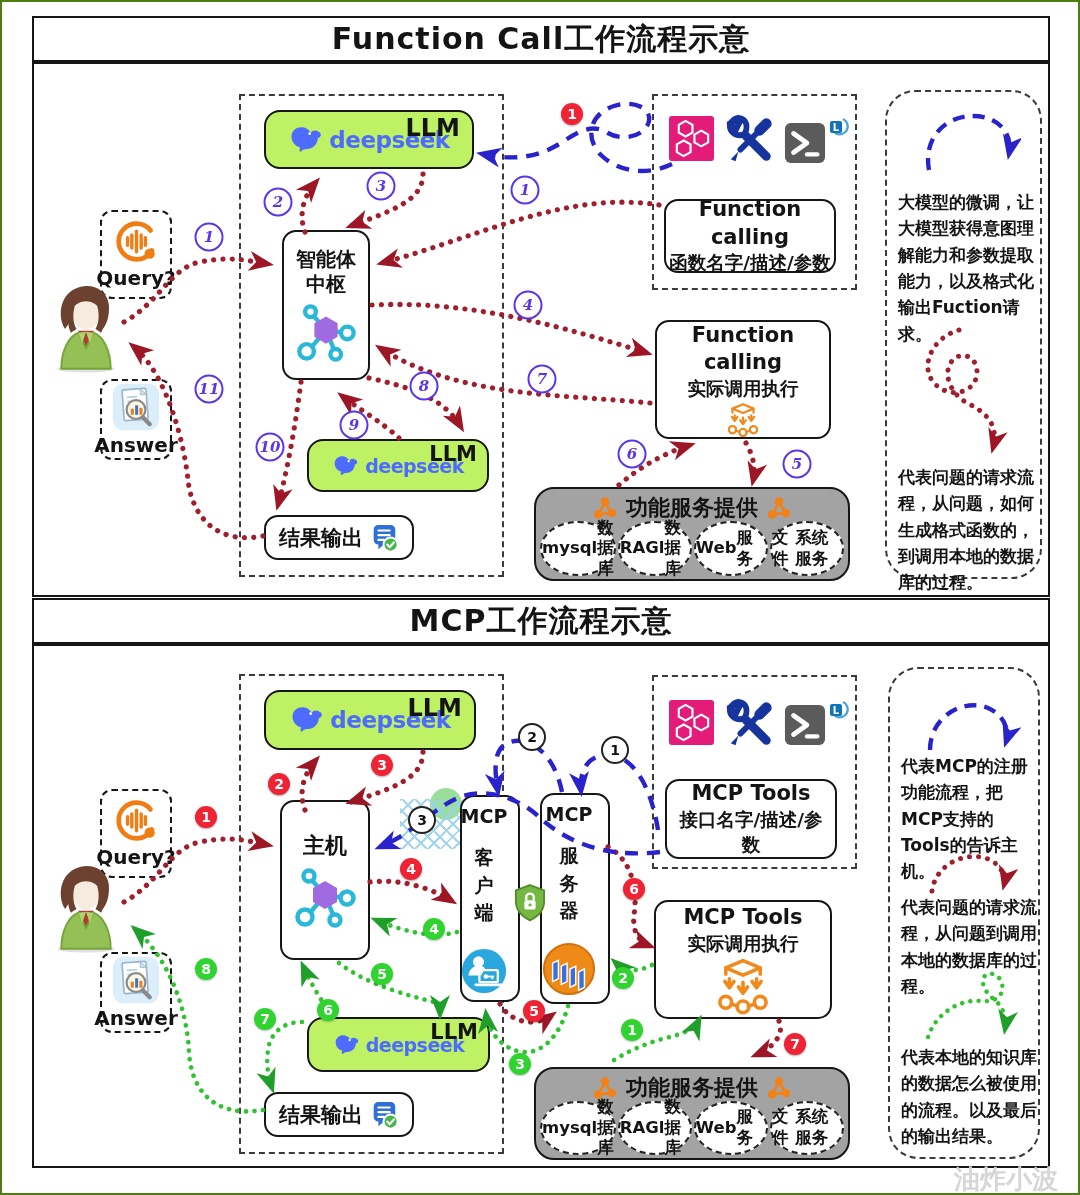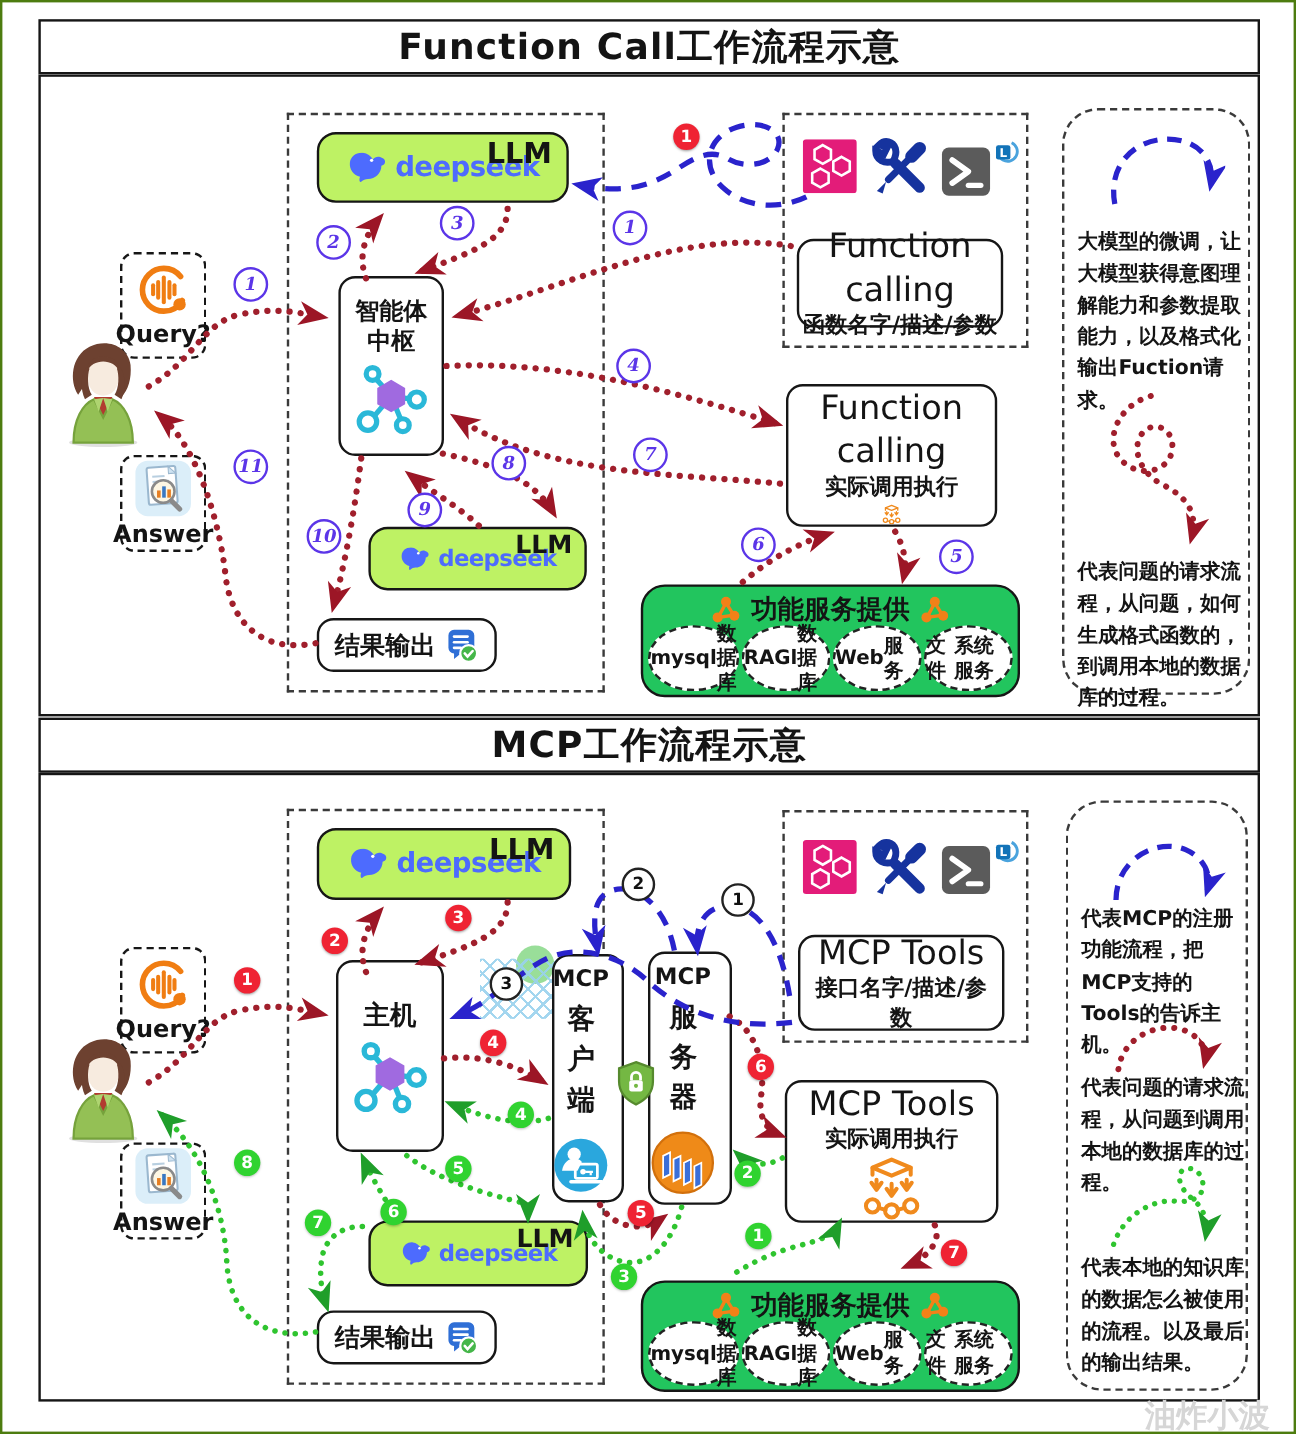--- a/index.html
+++ b/index.html
@@ -17,26 +17,26 @@
   .dashnode{border:2.5px dashed #161616;border-radius:12px;background:#fff;z-index:10;display:flex;flex-direction:column;
     align-items:center;justify-content:center;gap:2px;}
   .qlabel{font-size:20px;font-weight:700;}
   .llmbox{border:2.5px solid #161616;border-radius:16px;background:#bef264;z-index:10;display:flex;align-items:center;justify-content:center;gap:7px;}
   .llm-tag{position:absolute;top:2px;right:12px;font-size:24px;font-weight:800;}
   .llmbox.sm .llm-tag{font-size:21px;right:10px;top:1px;}
   .ds-text{font-size:23px;font-weight:700;color:#4D6BFE;letter-spacing:-0.5px;}
   .llmbox.sm .ds-text{font-size:19px;}
   .nlabel{font-size:20px;font-weight:700;line-height:1.25;}
   .hostlabel{font-size:22px;font-weight:700;margin-bottom:4px;}
-  .rline1{font-size:28px;font-weight:400;line-height:1.3;}
+  .rline1{font-size:21px;font-weight:700;line-height:1.3;}
   .rline2{font-size:18.5px;font-weight:700;line-height:1.35;}
   .vbox{padding:8px 14px 6px 2px;justify-content:flex-start;gap:3px;}
   .vtop{font-size:19px;font-weight:800;}
-  .vstack{width:22px;margin:4px auto;word-break:break-all;font-size:23px;font-weight:700;line-height:1.45;}
-  .services{border:2.5px solid #161616;border-radius:20px;background:#22c55e;z-index:10;}
+  .vstack{width:22px;margin:14px auto;word-break:break-all;font-size:19px;font-weight:700;line-height:1.45;}
+  .services{border:2.5px solid #161616;border-radius:20px;background:#a3a3a3;z-index:10;}
   .svc-title-row{position:absolute;top:4px;left:0;right:0;display:flex;align-items:center;justify-content:center;gap:8px;
     font-size:22px;font-weight:800;}
   .svc-row{position:absolute;left:4px;right:4px;top:32px;bottom:3px;display:flex;gap:2px;}
   .ellipse{flex:1;border:2.5px dashed #222;border-radius:50%;display:flex;align-items:center;
     justify-content:flex-end;font-size:16.5px;font-weight:700;line-height:1.25;background:#fff;}
   .legend-text{position:absolute;left:11px;width:136px;margin:0;font-size:17px;font-weight:600;line-height:1.55;}
   .num{position:absolute;display:flex;align-items:center;justify-content:center;border-radius:50%;font-weight:700;
     transform:translate(-50%,-50%);z-index:30;line-height:1;}
   .num.purple{width:25px;height:25px;border:2px solid #5b35e8;color:#5b35e8;background:#fff;font-size:15px;
     font-family:"DejaVu Serif","Liberation Serif",serif;font-style:italic;}

